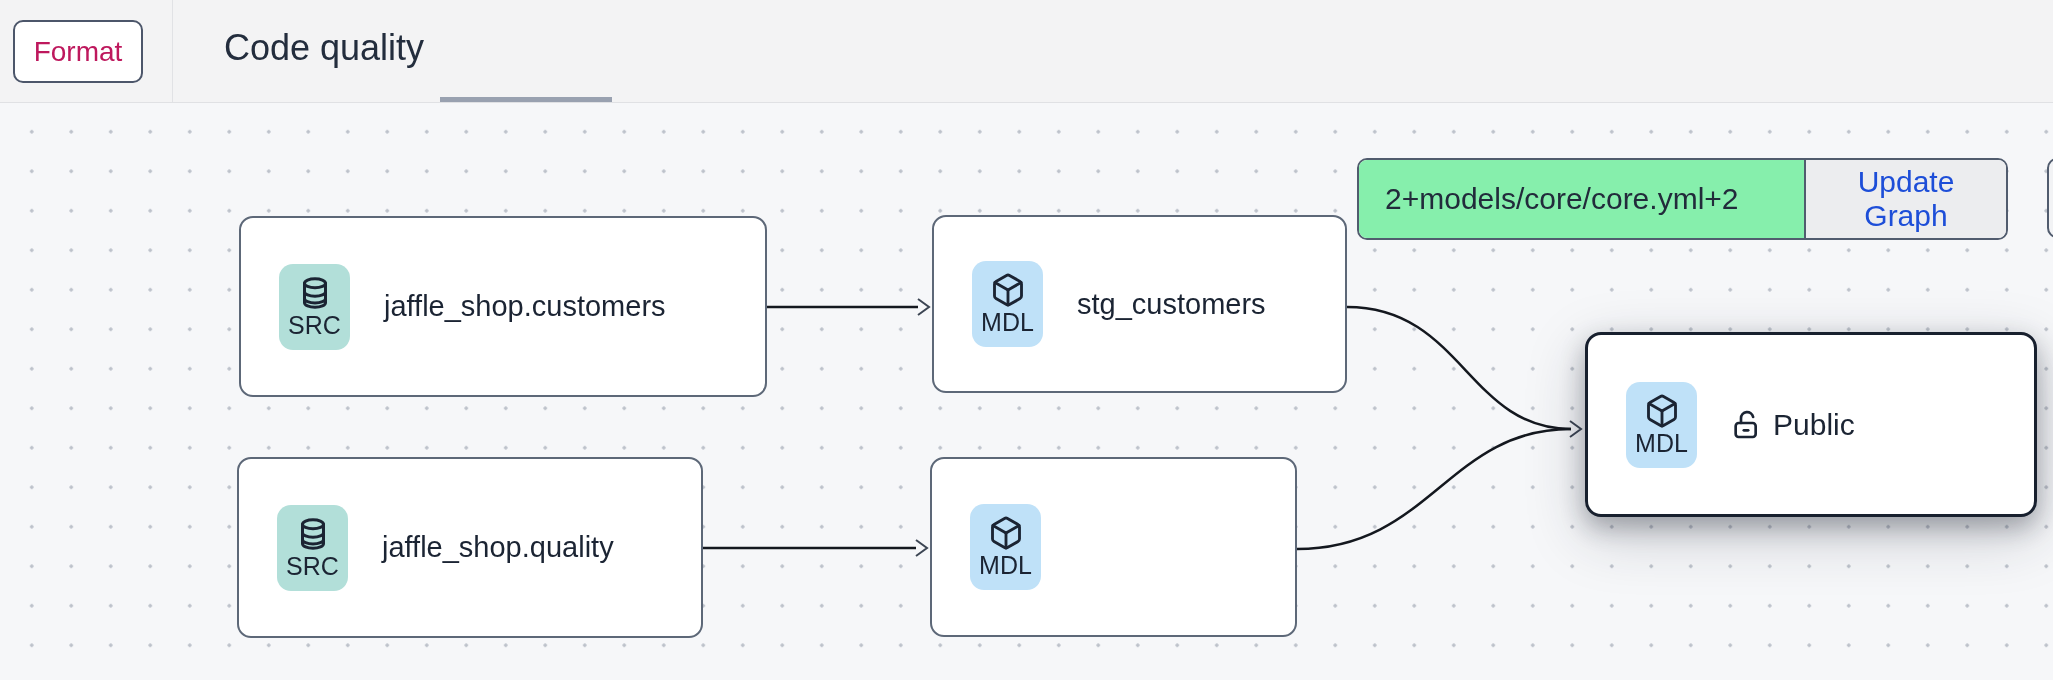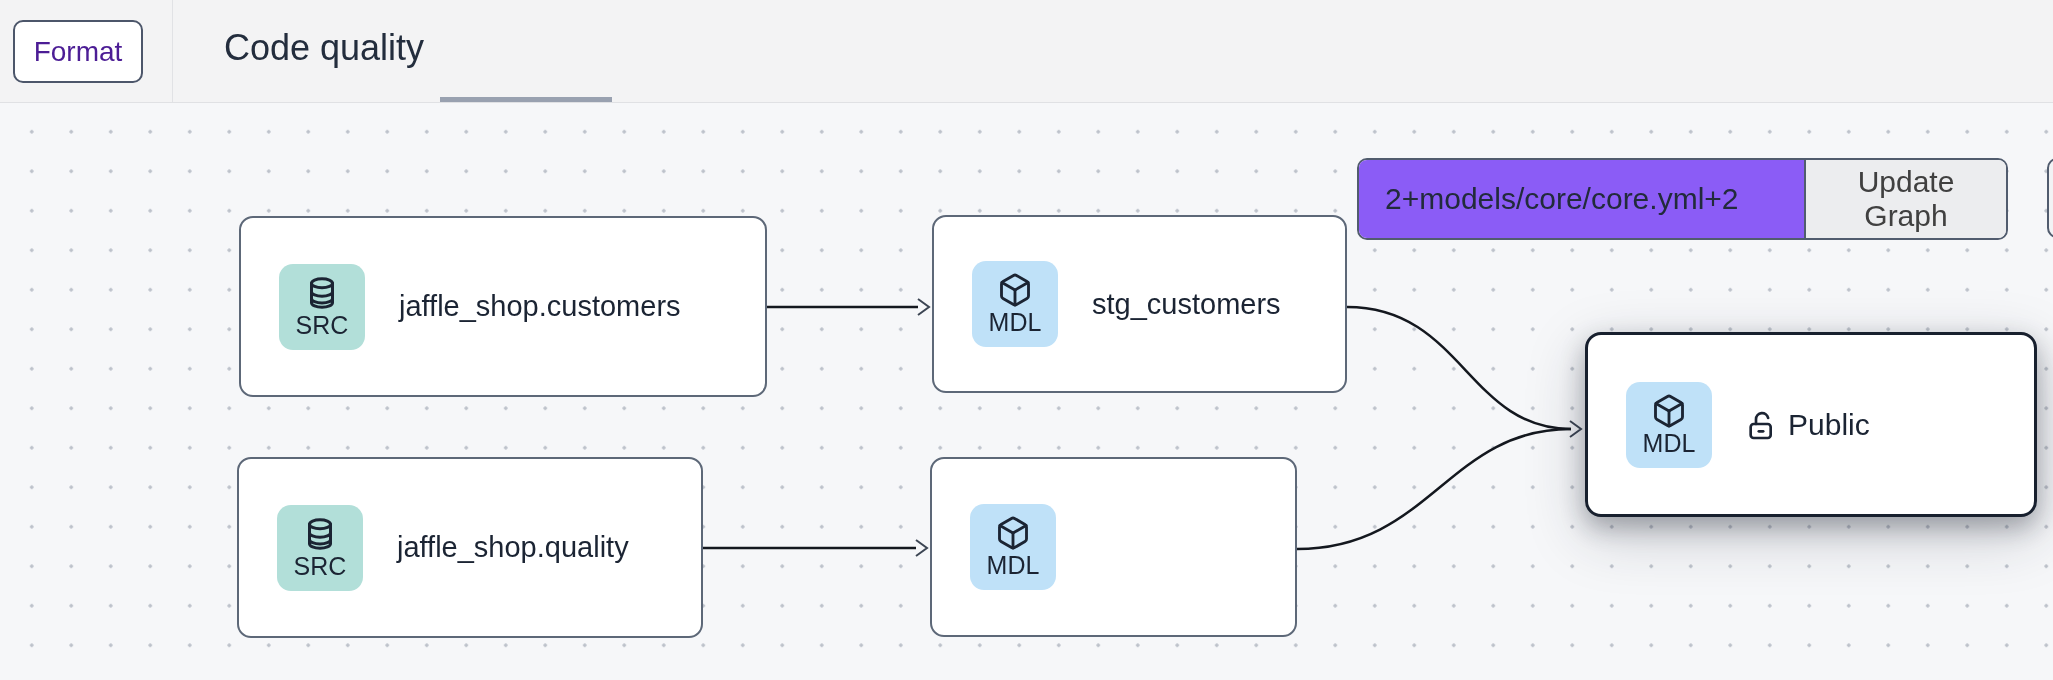--- a/index.html
+++ b/index.html
@@ -17,66 +17,66 @@
   .edges{position:absolute;inset:0;width:100%;height:100%;pointer-events:none;}
 
   
   .header{
     position:absolute;left:0;top:0;width:2053px;height:102px;
     background:#f3f3f4;border-bottom:1px solid #e0e1e4;z-index:5;
   }
   .format-btn{
     position:absolute;left:13px;top:20px;width:130px;height:63px;
     background:#ffffff;border:2px solid #4c566a;border-radius:10px;
-    font-family:inherit;font-size:28px;color:#4c1d95;cursor:pointer;
+    font-family:inherit;font-size:28px;color:#be185d;cursor:pointer;
   }
   .header-divider{position:absolute;left:172px;top:0;width:1px;height:102px;background:#e1e2e5;}
   .tab{
     position:absolute;top:0;height:96px;display:flex;align-items:center;justify-content:center;
     font-size:36px;color:#232d3d;cursor:pointer;white-space:nowrap;
   }
   .tab-code{left:245px;width:158px;}
   .tab-lineage{left:440px;width:172px;}
   .tab-underline{position:absolute;left:440px;top:97px;width:172px;height:5px;background:#99a1b0;}
 
   
   .node{
     position:absolute;background:#ffffff;border:2px solid #5d6878;border-radius:14px;
     display:flex;align-items:center;box-sizing:border-box;cursor:pointer;
   }
   .node.selected{
     border:3.5px solid #18202e;border-radius:16px;
     box-shadow:0 10px 24px rgba(21,28,41,.30), 0 18px 60px rgba(30,38,55,.22);
   }
   .badge{
-    width:86px;height:86px;border-radius:14px;flex:0 0 auto;
+    width:71px;height:86px;border-radius:14px;flex:0 0 auto;
     margin-left:38px;display:flex;flex-direction:column;align-items:center;justify-content:center;
     color:#1b2433;
   }
   .badge svg{width:36px;height:36px;display:block;}
   .badge-label{font-size:25px;line-height:27px;color:#1b2433;margin-top:1px;}
   .node-text{margin-left:34px;display:flex;flex-direction:column;justify-content:center;gap:6px;min-width:0;}
   .node-title{font-size:29px;color:#1b2433;white-space:nowrap;}
-  .node-sub{display:flex;align-items:flex-end;gap:10px;font-size:30px;color:#1b2433;}
+  .node-sub{display:flex;align-items:center;gap:10px;font-size:30px;color:#1b2433;}
   .node-sub svg{width:32px;height:32px;display:block;}
 
   
   .selector-group{
     position:absolute;left:1357px;top:158px;width:651px;height:82px;
     display:flex;border:2px solid #515c6e;border-radius:10px;overflow:hidden;
     box-sizing:border-box;background:#fff;z-index:4;
   }
   .selector-input{
-    flex:0 0 419px;border:none;outline:none;background:#8b5cf6;
+    flex:0 0 419px;border:none;outline:none;background:#86efac;
     border-right:2px solid #515c6e;padding:0 0 0 26px;
     font-family:inherit;font-size:30px;color:#222b3b;
   }
   .update-btn{
     flex:1 1 auto;border:none;background:#ecedef;cursor:pointer;
-    font-family:inherit;font-size:30px;color:#404040;
+    font-family:inherit;font-size:30px;color:#1d4ed8;
   }
   .partial-control{
     position:absolute;left:2047px;top:158px;width:60px;height:80px;
     border:2px solid #515c6e;border-radius:10px;background:#f2f3f5;box-sizing:border-box;z-index:4;
   }
 </style>
 </head>
 <body>
 
 <div class="app">

